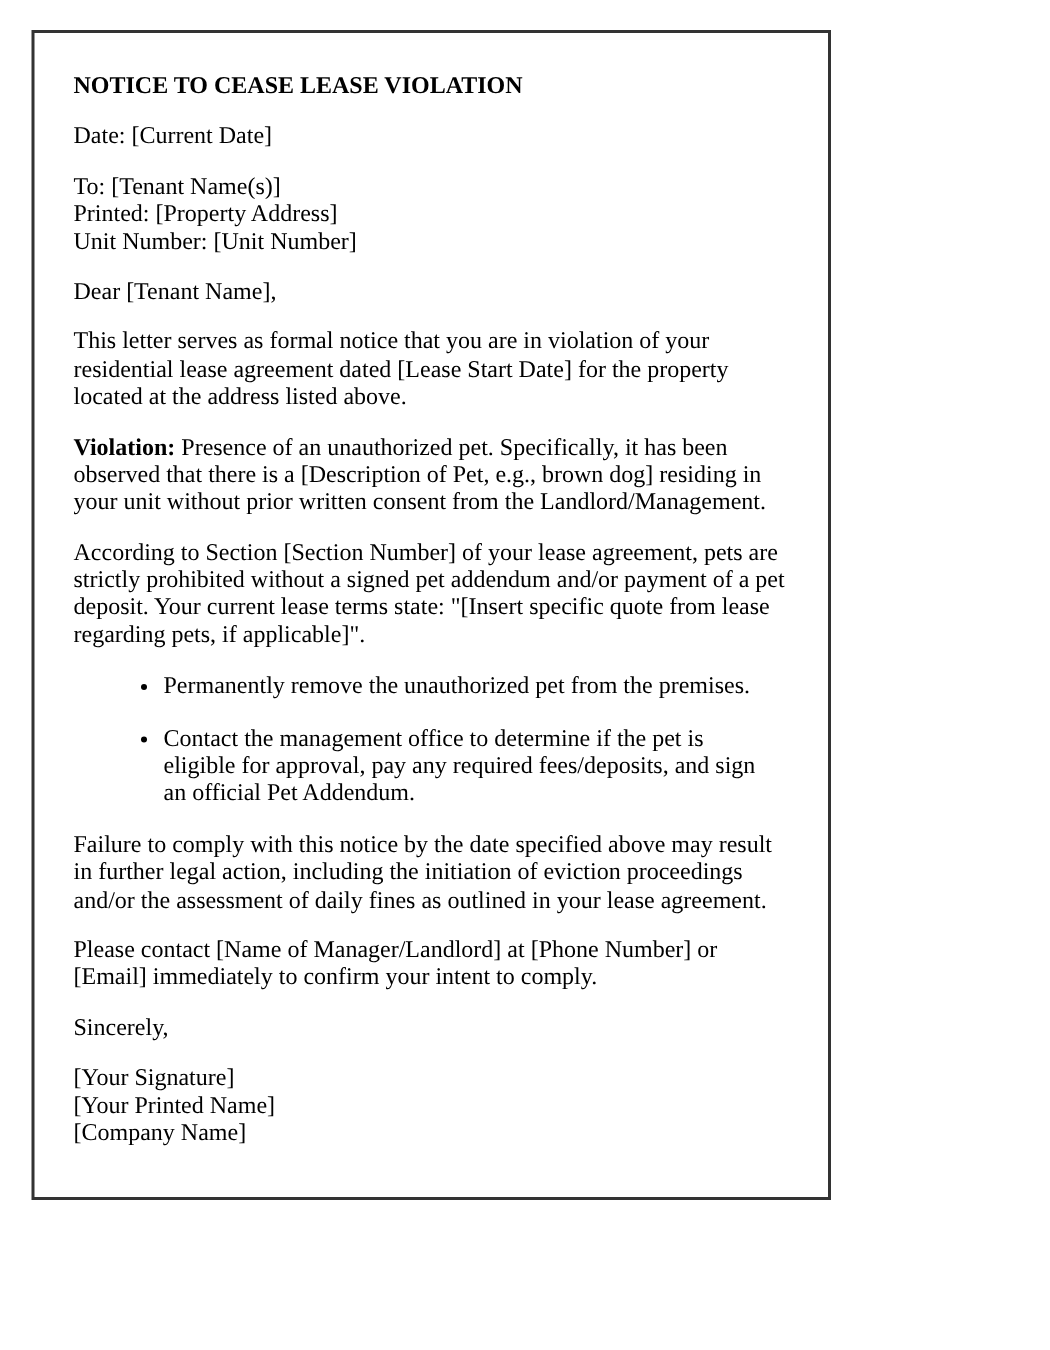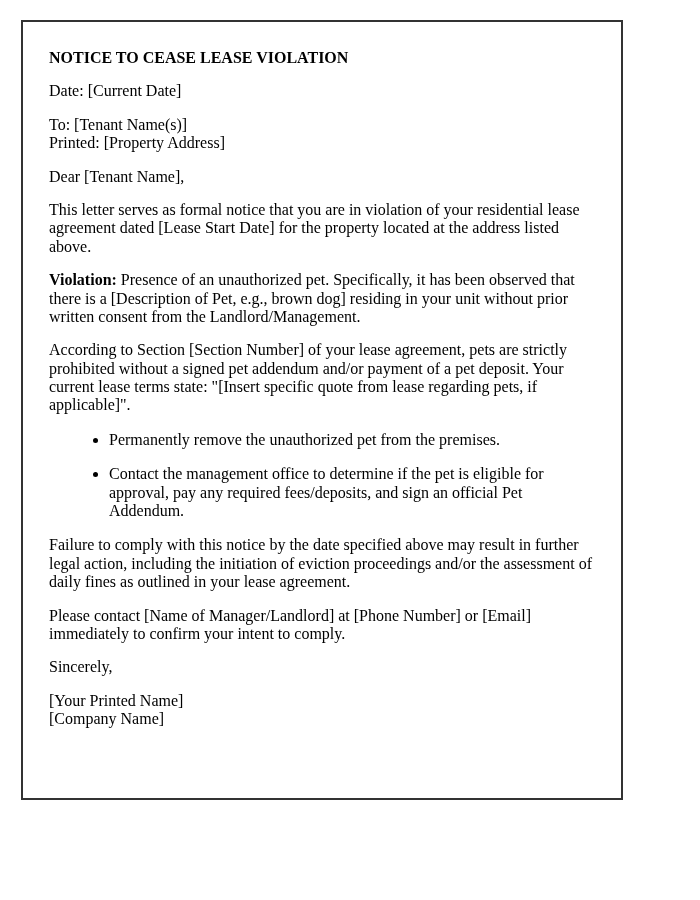--- a/index.html
+++ b/index.html
@@ -13,21 +13,21 @@
     position: relative;
     font-family: "Liberation Serif", serif;
     font-size: 16px;
     line-height: 1.15;
     color: #000000;
   }
   .letter {
     position: absolute;
     left: 21px;
     top: 20px;
-    width: 602px;
+    width: 533px;
     height: 780px;
     box-sizing: border-box;
     border: 2px solid #333333;
     padding: 12px 26px 0 26px;
     background: #ffffff;
     overflow: hidden;
   }
   .para {
     margin: 15px 0;
   }
@@ -53,20 +53,21 @@
 
 <div class="letter">
 
   <p class="para title">NOTICE TO CEASE LEASE VIOLATION</p>
 
   <p class="para">Date: [Current Date]</p>
 
   <div class="para">
     <div class="addr-line">To: [Tenant Name(s)]</div>
     <div class="addr-line">Printed: [Property Address]</div>
+    <div class="addr-line">Unit Number: [Unit Number]</div>
   </div>
 
   <p class="para">Dear [Tenant Name],</p>
 
   <p class="para">This letter serves as formal notice that you are in violation of your residential lease agreement dated [Lease Start Date] for the property located at the address listed above.</p>
 
   <p class="para">
     <span class="bold-lead">Violation:</span><span> Presence of an unauthorized pet. Specifically, it has been observed that there is a [Description of Pet, e.g., brown dog] residing in your unit without prior written consent from the Landlord/Management.</span>
   </p>
 
@@ -78,17 +79,18 @@
     <li>Contact the management office to determine if the pet is eligible for approval, pay any required fees/deposits, and sign an official Pet Addendum.</li>
   </ul>
 
   <p class="para">Failure to comply with this notice by the date specified above may result in further legal action, including the initiation of eviction proceedings and/or the assessment of daily fines as outlined in your lease agreement.</p>
 
   <p class="para">Please contact [Name of Manager/Landlord] at [Phone Number] or [Email] immediately to confirm your intent to comply.</p>
 
   <p class="para">Sincerely,</p>
 
   <div class="para">
+    <div class="sig-line">[Your Signature]</div>
     <div class="sig-line">[Your Printed Name]</div>
     <div class="sig-line">[Company Name]</div>
   </div>
 
 </div>
 
 </body></html>

